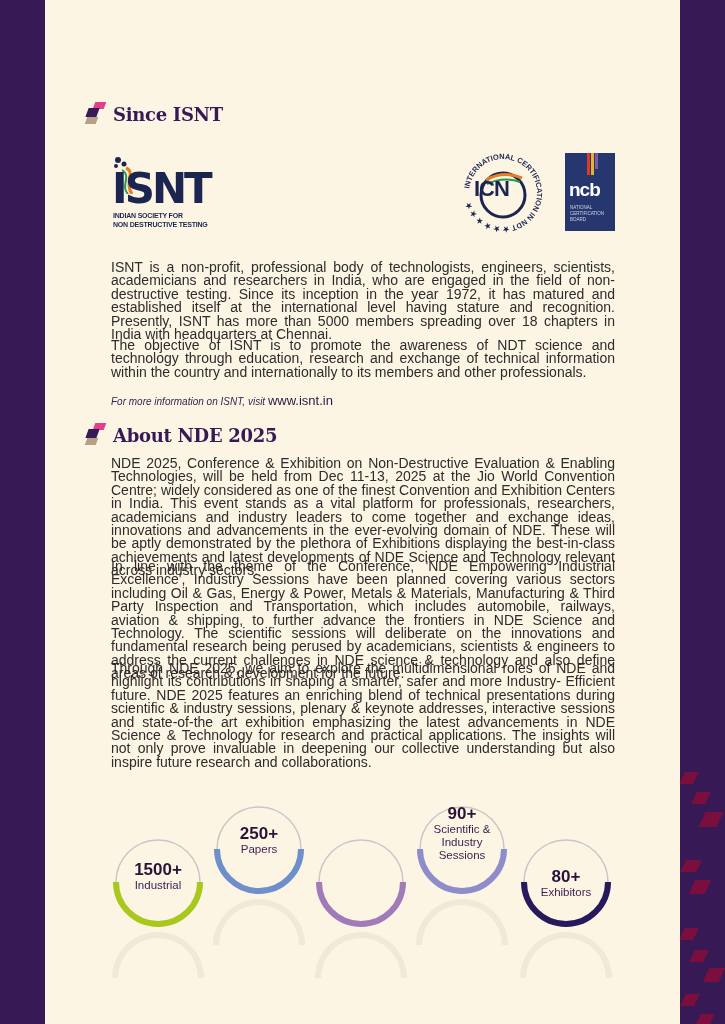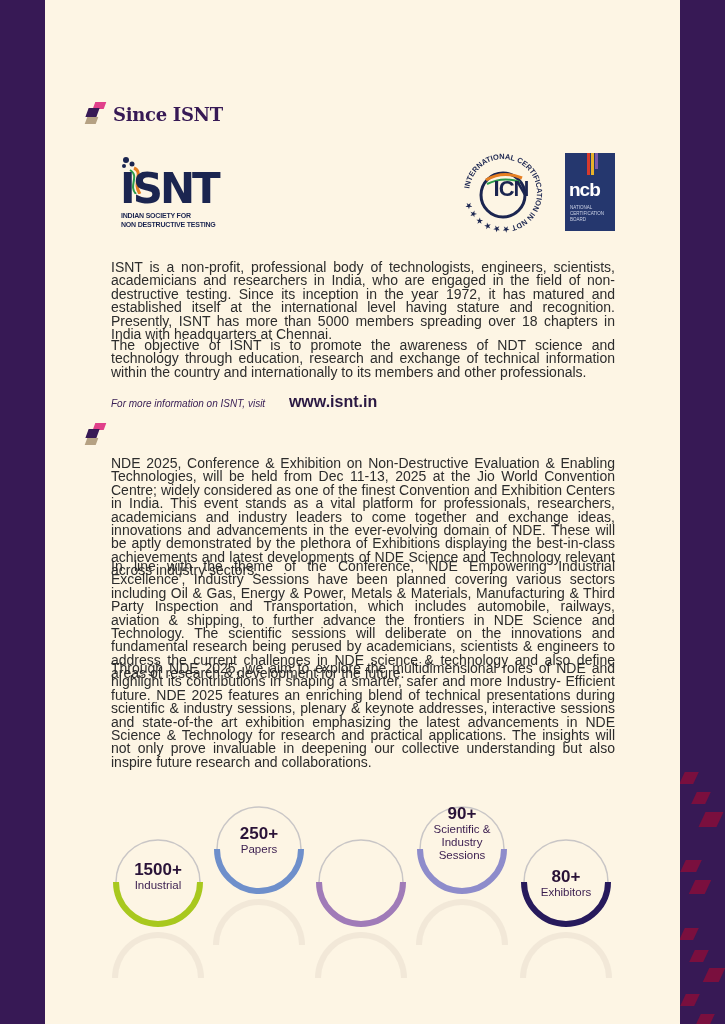--- a/index.html
+++ b/index.html
@@ -10,26 +10,26 @@
   .diamond { position: absolute; width: 14px; height: 12px; background: #7a0f3e; transform: skewX(-25deg); }
   .section-head { position: absolute; left: 85px; display: flex; align-items: center; }
   .head-icon { position: relative; width: 24px; height: 24px; margin-right: 4px; }
   .head-icon .p1 { position: absolute; left: 9px; top: 0; width: 11px; height: 7px; background: #e0408a; transform: skewX(-20deg); }
   .head-icon .p2 { position: absolute; left: 2px; top: 6px; width: 11px; height: 9px; background: #371955; transform: skewX(-20deg); }
   .head-icon .p3 { position: absolute; left: 1px; top: 15px; width: 11px; height: 7px; background: #b5a183; transform: skewX(-20deg); }
   .head-title { font-family: "DejaVu Serif", serif; font-weight: bold; font-size: 18px; color: #371955; letter-spacing: -0.3px; }
   .para { position: absolute; left: 111px; width: 504px; font-size: 14px; line-height: 13.4px; text-align: justify; color: #2c2c2c; }
   .visit { position: absolute; left: 111px; top: 393px; font-size: 10px; color: #3a2056; }
   .visit i { font-style: italic; text-align: right; }
-  .visit b { font-weight: bold; color: #2a1842; font-size: 16px; margin-left: 21px; }
-  .isnt-logo { position: absolute; left: 110px; top: 154px; width: 115px; height: 80px; margin-left: 8px; }
+  .visit b { font-weight: normal; color: #2a1842; font-size: 13px; }
+  .isnt-logo { position: absolute; left: 110px; top: 154px; width: 115px; height: 80px; }
   .isnt-big { position: absolute; left: 2px; top: 14px; font-family: "DejaVu Sans", sans-serif; font-weight: bold; font-size: 42px; letter-spacing: -3px; color: #1b2550; line-height: 42px; }
   .isnt-sub { position: absolute; left: 3px; top: 58px; font-size: 7px; font-weight: bold; color: #1b2550; line-height: 8.5px; white-space: nowrap; letter-spacing: -0.2px; }
   .icn-logo { position: absolute; left: 460px; top: 150px; width: 86px; height: 86px; }
-  .icn-text { position: absolute; left: 8px; top: 26px; width: 86px; text-align: center; font-weight: bold; font-size: 22px; color: #1b2550; letter-spacing: -1px; }
+  .icn-text { position: absolute; left: 14px; top: 26px; width: 86px; text-align: left; font-weight: bold; font-size: 22px; color: #1b2550; letter-spacing: -1px; }
   .ncb-logo { position: absolute; left: 565px; top: 153px; width: 50px; height: 78px; background: #25376e; }
   .ncb-name { position: absolute; left: 4px; top: 26px; font-size: 19px; font-weight: bold; color: #fff; letter-spacing: -1px; }
   .ncb-sub { position: absolute; left: 5px; top: 52px; font-size: 4.5px; line-height: 6px; color: #cdd3e6; }
   .stat { position: absolute; width: 92px; height: 92px; }
   .stat svg { position: absolute; left: 0; top: 0; }
   .stat .txt { position: absolute; left: 0; width: 92px; text-align: center; color: #3a1d4f; }
   .stat .num { font-weight: bold; font-size: 17px; line-height: 18px; color: #2a1338; text-align: center; }
   .stat .lbl { font-size: 11.5px; line-height: 13px; color: #3a1d4f; }
   .reflect { position: absolute; width: 92px; height: 46px; border-radius: 46px 46px 0 0; border: 6px solid rgba(220,210,195,0.35); border-bottom: none; }
 </style>
@@ -105,20 +105,21 @@
 <div class="visit">
   <i>For more information on ISNT, visit </i><b>www.isnt.in</b>
 </div>
 
 <div class="section-head" style="top:423px">
   <div class="head-icon">
       <div class="p1"></div>
       <div class="p2"></div>
       <div class="p3"></div>
     </div>
+  <span class="head-title">About NDE 2025</span>
 </div>
 
 <p class="para" style="top:457px">NDE 2025, Conference &amp; Exhibition on Non-Destructive Evaluation &amp; Enabling Technologies, will be held from Dec 11-13, 2025 at the Jio World Convention Centre; widely considered as one of the finest Convention and Exhibition Centers in India. This event stands as a vital platform for professionals, researchers, academicians and industry leaders to come together and exchange ideas, innovations and advancements in the ever-evolving domain of NDE. These will be aptly demonstrated by the plethora of Exhibitions displaying the best-in-class achievements and latest developments of NDE Science and Technology relevant across industry sectors.</p>
 <p class="para" style="top:560px">In line with the theme of the Conference, 'NDE Empowering Industrial Excellence', Industry Sessions have been planned covering various sectors including Oil &amp; Gas, Energy &amp; Power, Metals &amp; Materials, Manufacturing &amp; Third Party Inspection and Transportation, which includes automobile, railways, aviation &amp; shipping, to further advance the frontiers in NDE Science and Technology. The scientific sessions will deliberate on the innovations and fundamental research being perused by academicians, scientists &amp; engineers to address the current challenges in NDE science &amp; technology and also define areas of research &amp; development for the future.</p>
 <p class="para" style="top:662px">Through NDE 2025, we aim to explore the multidimensional roles of NDE and highlight its contributions in shaping a smarter, safer and more Industry- Efficient future. NDE 2025 features an enriching blend of technical presentations during scientific &amp; industry sessions, plenary &amp; keynote addresses, interactive sessions and state-of-the art exhibition emphasizing the latest advancements in NDE Science &amp; Technology for research and practical applications. The insights will not only prove invaluable in deepening our collective understanding but also inspire future research and collaborations.</p>
 
 <div id="stats">
     <div class="reflect" style="left: 112px; top: 932px;"></div>
     <div class="stat" style="left: 112px; top: 836px;">
       <svg width="92" height="92">

